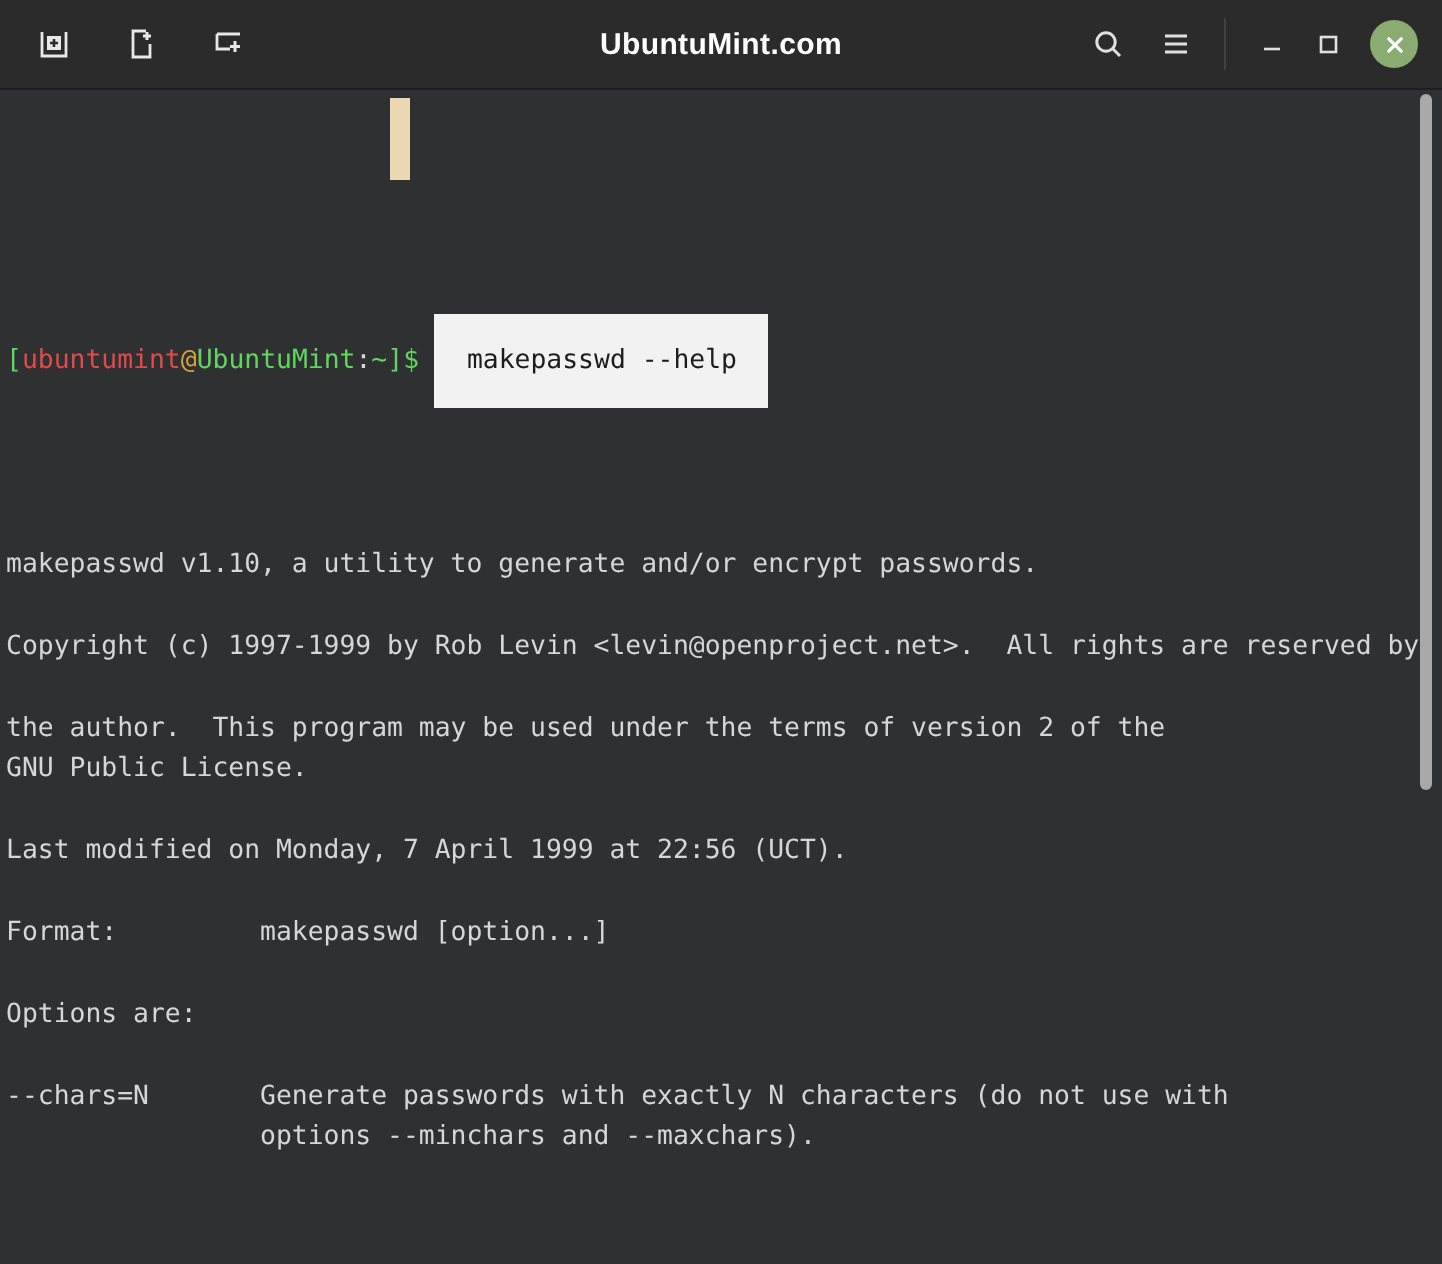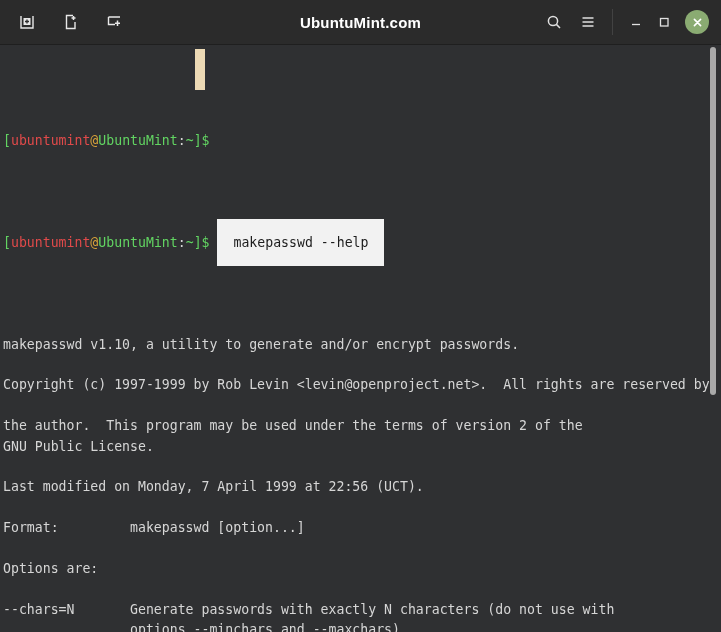--- a/index.html
+++ b/index.html
@@ -216,21 +216,20 @@
     </div>
   </div>
 
   <div id="terminal">
 
     <div class="cursor-block"></div>
 
     <div id="term-text">
 
       
-      <div class="line prompt-line"><span class="c-green">[</span><span class="c-red">ubuntumint</span><span class="c-orange">@</span><span class="c-green">UbuntuMint</span><span class="c-white">:</span><span class="c-green">~</span><span class="c-green">]</span><span class="dollar-on-cursor">$</span></div>
 
       
       <div class="line prompt-line"><span class="c-green">[</span><span class="c-red">ubuntumint</span><span class="c-orange">@</span><span class="c-green">UbuntuMint</span><span class="c-white">:</span><span class="c-green">~</span><span class="c-green">]</span><span class="dollar-on-cursor">$</span><span class="c-white"> </span><span class="sel">makepasswd --help</span></div>
 
       
       <div id="output-container"><div class="line c-white">makepasswd v1.10, a utility to generate and/or encrypt passwords.</div><div class="line c-white"></div><div class="line c-white">Copyright (c) 1997-1999 by Rob Levin &lt;levin@openproject.net&gt;.  All rights are reserved by</div><div class="line c-white"></div><div class="line c-white">the author.  This program may be used under the terms of version 2 of the</div><div class="line c-white">GNU Public License.</div><div class="line c-white"></div><div class="line c-white">Last modified on Monday, 7 April 1999 at 22:56 (UCT).</div><div class="line c-white"></div><div class="line c-white">Format:         makepasswd [option...]</div><div class="line c-white"></div><div class="line c-white">Options are:</div><div class="line c-white"></div><div class="line c-white">--chars=N       Generate passwords with exactly N characters (do not use with</div><div class="line c-white">                options --minchars and --maxchars).</div></div>
     </div>
 
     <div id="scrollbar-track">
       <div id="scrollbar-thumb"></div>

